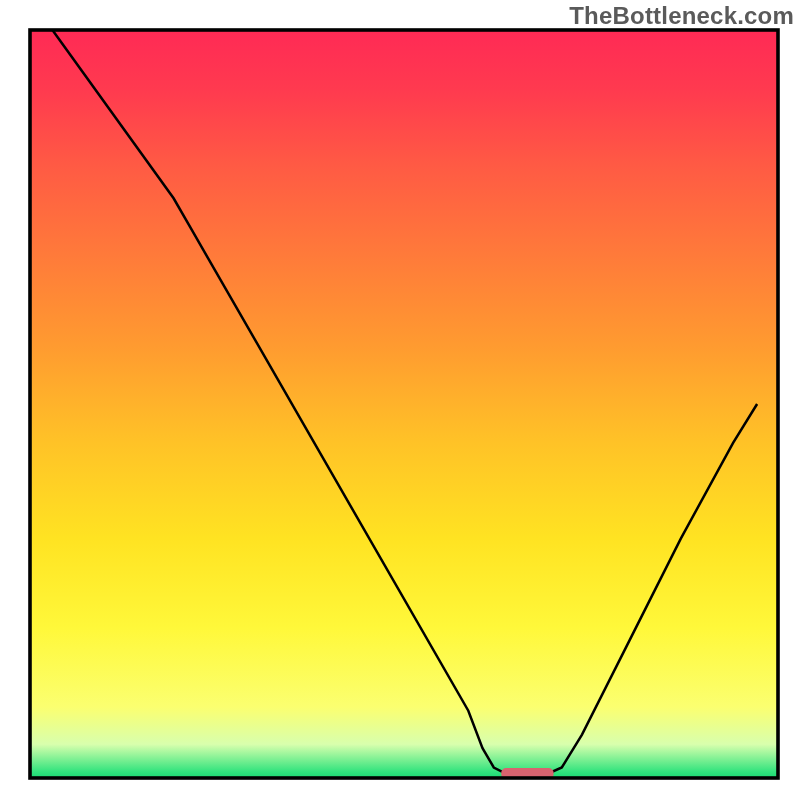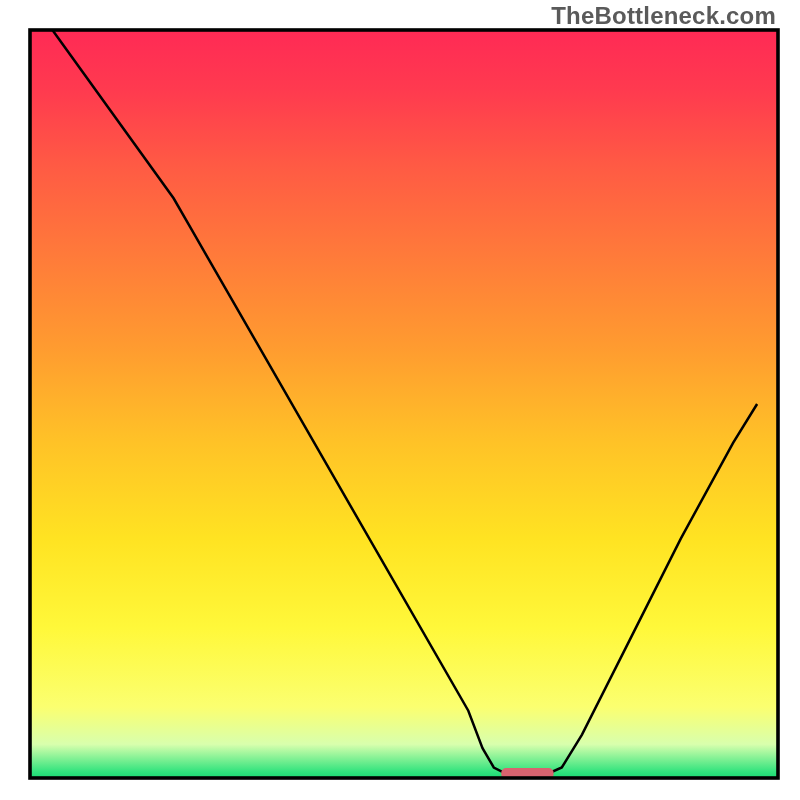--- a/index.html
+++ b/index.html
@@ -11,21 +11,21 @@
     overflow: hidden;
   }
   .chart-container {
     position: relative;
     width: 800px;
     height: 800px;
   }
   .watermark {
     position: absolute;
     top: 2px;
-    right: 24px;
+    right: 6px;
     font-family: Arial, Helvetica, sans-serif;
     font-size: 24px;
     font-weight: bold;
     color: #5a5a5a;
     letter-spacing: 0.2px;
   }
   svg.plot {
     position: absolute;
     left: 0;
     top: 0;

